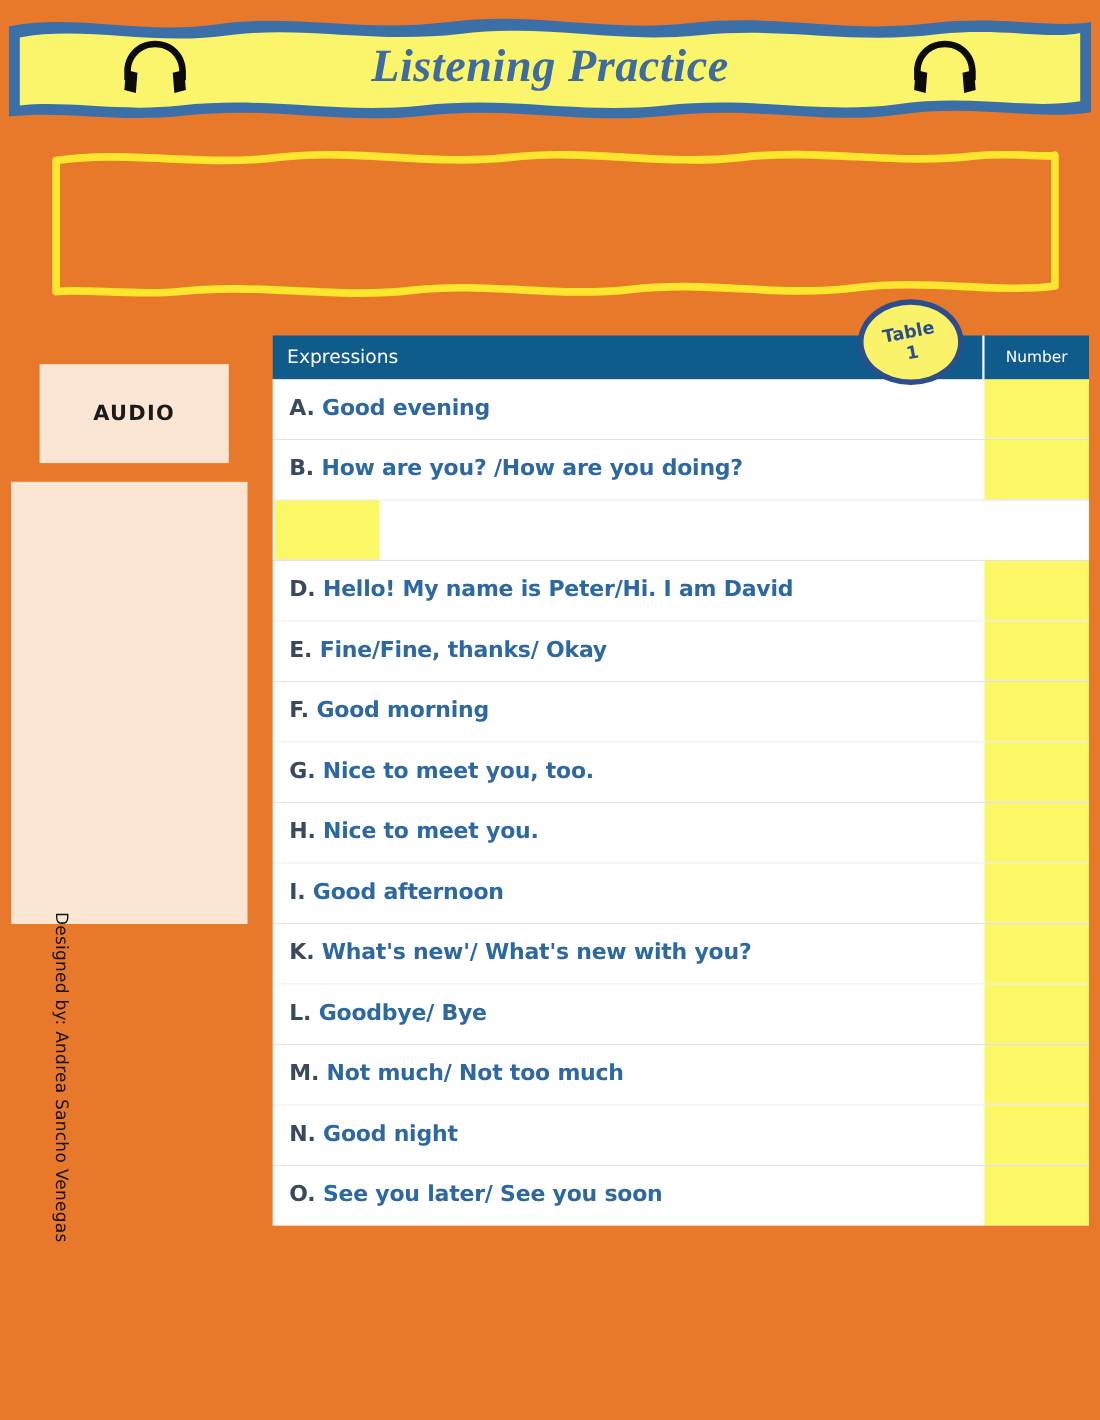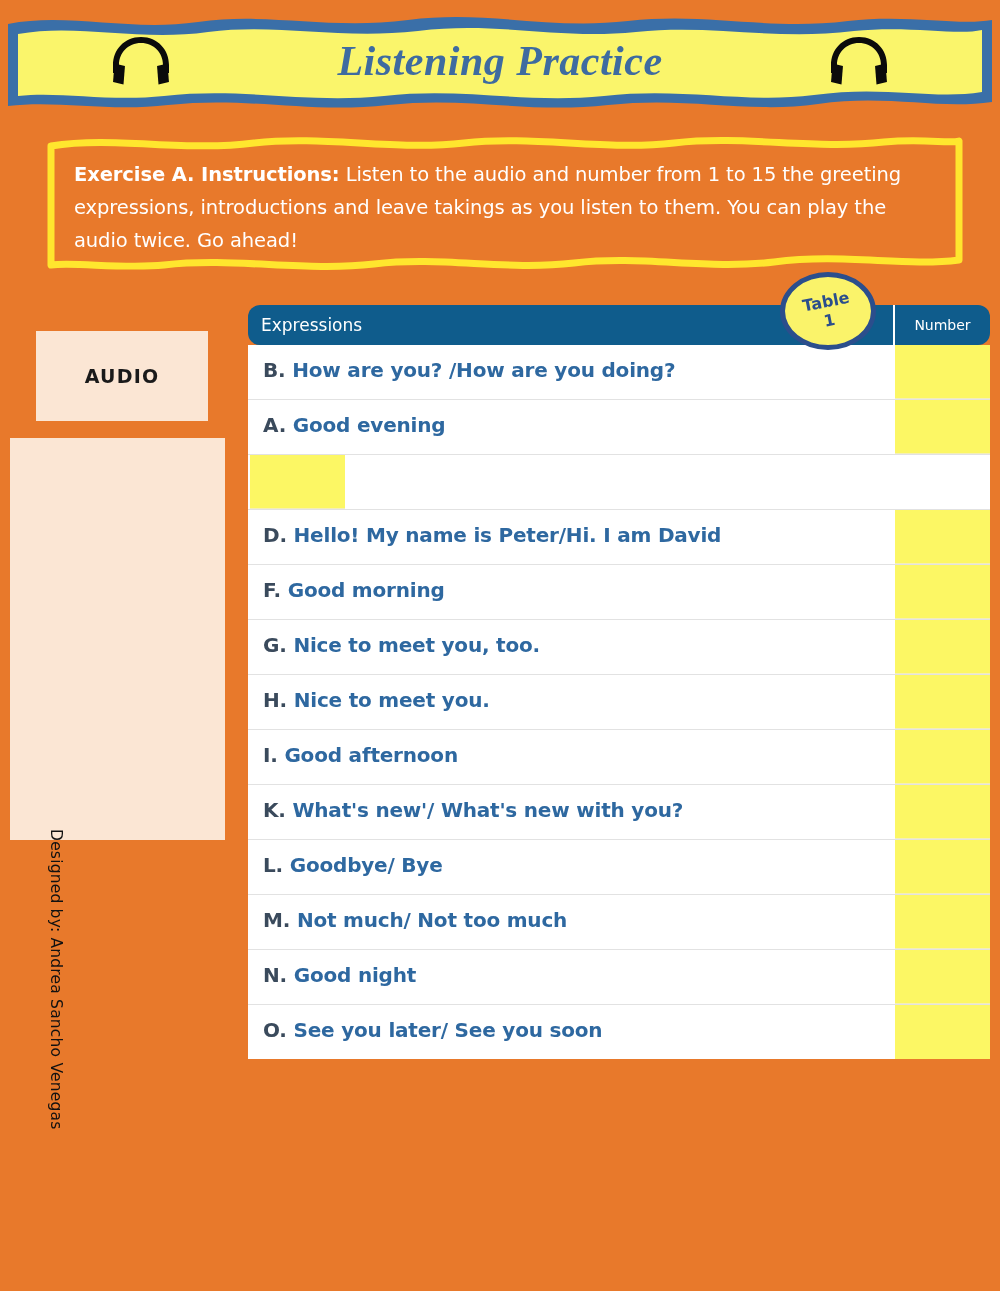--- a/index.html
+++ b/index.html
@@ -136,21 +136,20 @@
     position: absolute;
     left: 248px;
     top: 305px;
     width: 742px;
   }
   .table-head {
     display: flex;
     background: #0F5C8C;
     height: 40px;
     align-items: center;
-    border-radius: 12px;
   }
   .th-expressions {
     flex: 1 1 auto;
     color: #FFFFFF;
     font-size: 17px;
     padding-left: 13px;
     font-family: "DejaVu Sans", sans-serif;
   }
   .th-sep {
     width: 2px;
@@ -265,55 +264,57 @@
   </div>
 </div>
 
 <div id="instructions-box">
   <svg class="wave-svg" viewBox="0 0 922 138" preserveAspectRatio="none">
     <path d="M7,14 C70,4 140,20 210,11 C280,3 350,19 420,11 C490,3 560,19 630,11
              C700,3 770,18 840,10 C880,6 905,12 915,9
              L915,128 C860,135 800,121 730,130 C660,138 600,123 530,131
              C460,139 400,124 330,132 C260,140 190,125 120,133 C80,137 30,130 7,133 Z" fill="none" stroke="#FFE62E" stroke-width="7" stroke-linejoin="round"></path>
   </svg>
-  <div id="instructions-text">
-    <span class="lead">Exercise A. Instructions:</span><span> Listen to the audio and number from 1 to 15 the greeting expressions, introductions and leave takings as you listen to them. You can play the audio twice. Go ahead!</span>
-  </div>
 </div>
 
 <div id="audio-box">
   <span id="audio-label">AUDIO</span>
 </div>
 <div id="audio-player-placeholder"></div>
 
 <div id="designer-credit">Designed by: Andrea Sancho Venegas</div>
 
 <div id="expressions-table">
   <div class="table-head">
     <div class="th-expressions">Expressions</div>
     <div class="th-sep"></div>
     <div class="th-number">Number</div>
   </div>
   <div class="table-body" id="table-body">
       <div class="table-row">
+        <div class="cell-expression"><span class="row-letter">A.</span> <span>Good evening</span></div>
+        <div class="cell-sep"></div>
+        <div class="cell-number"></div>
+      </div>
+      <div class="table-row">
         <div class="cell-expression"><span class="row-letter">B.</span> <span>How are you? /How are you doing?</span></div>
         <div class="cell-sep"></div>
         <div class="cell-number"></div>
       </div>
       <div class="table-row">
-        <div class="cell-expression"><span class="row-letter">A.</span> <span>Good evening</span></div>
-        <div class="cell-sep"></div>
-        <div class="cell-number"></div>
-      </div>
-      <div class="table-row">
         <div class="cell-sep"></div>
         <div class="cell-number"></div>
       </div>
       <div class="table-row">
         <div class="cell-expression"><span class="row-letter">D.</span> <span>Hello! My name is Peter/Hi. I am David</span></div>
+        <div class="cell-sep"></div>
+        <div class="cell-number"></div>
+      </div>
+      <div class="table-row">
+        <div class="cell-expression"><span class="row-letter">E.</span> <span>Fine/Fine, thanks/ Okay</span></div>
         <div class="cell-sep"></div>
         <div class="cell-number"></div>
       </div>
       <div class="table-row">
         <div class="cell-expression"><span class="row-letter">F.</span> <span>Good morning</span></div>
         <div class="cell-sep"></div>
         <div class="cell-number"></div>
       </div>
       <div class="table-row">
         <div class="cell-expression"><span class="row-letter">G.</span> <span>Nice to meet you, too.</span></div>

